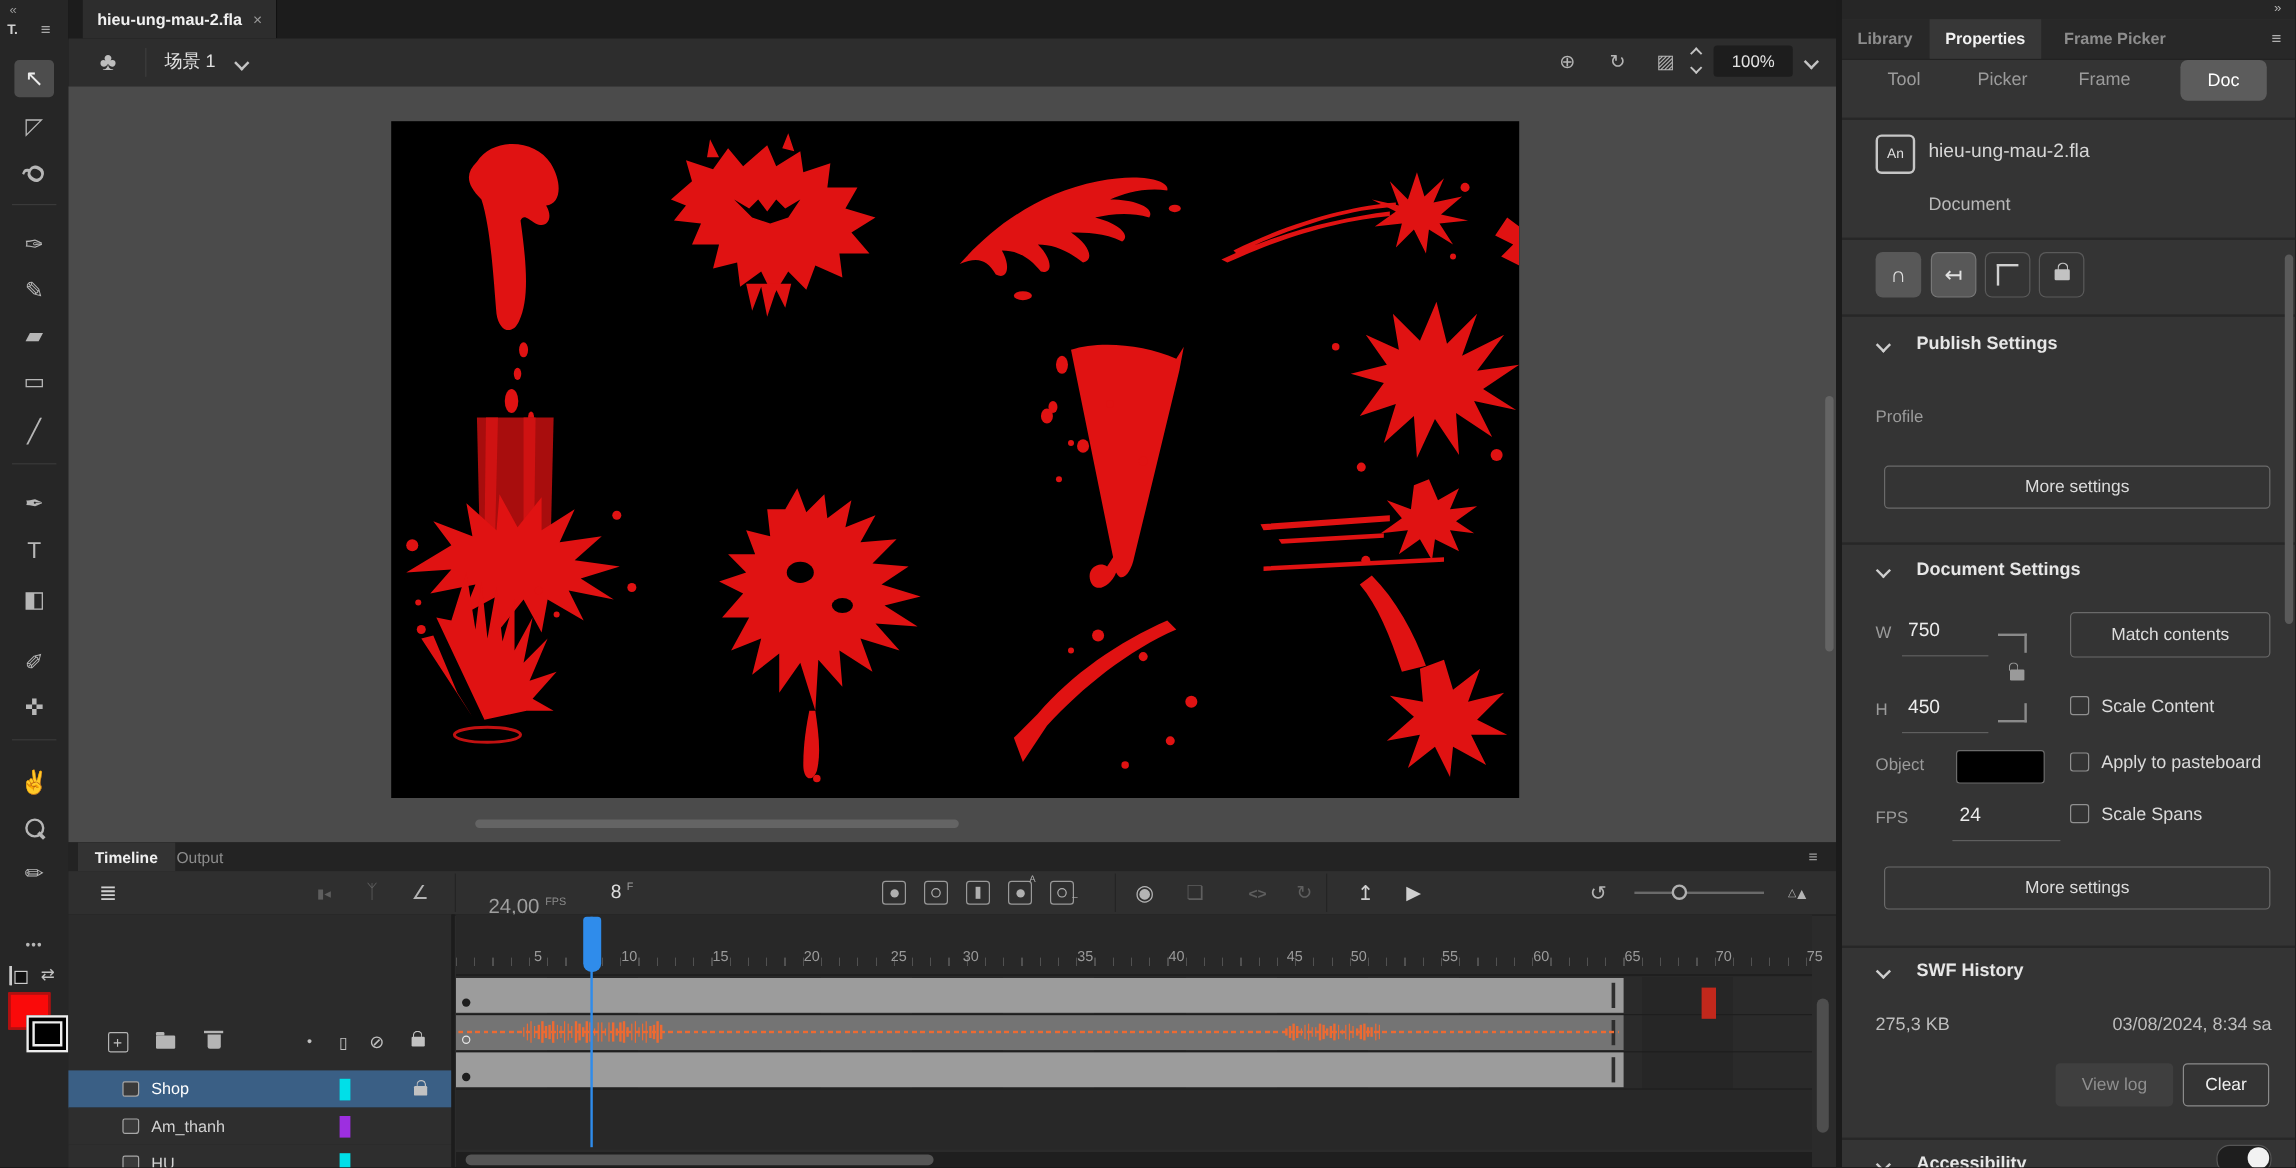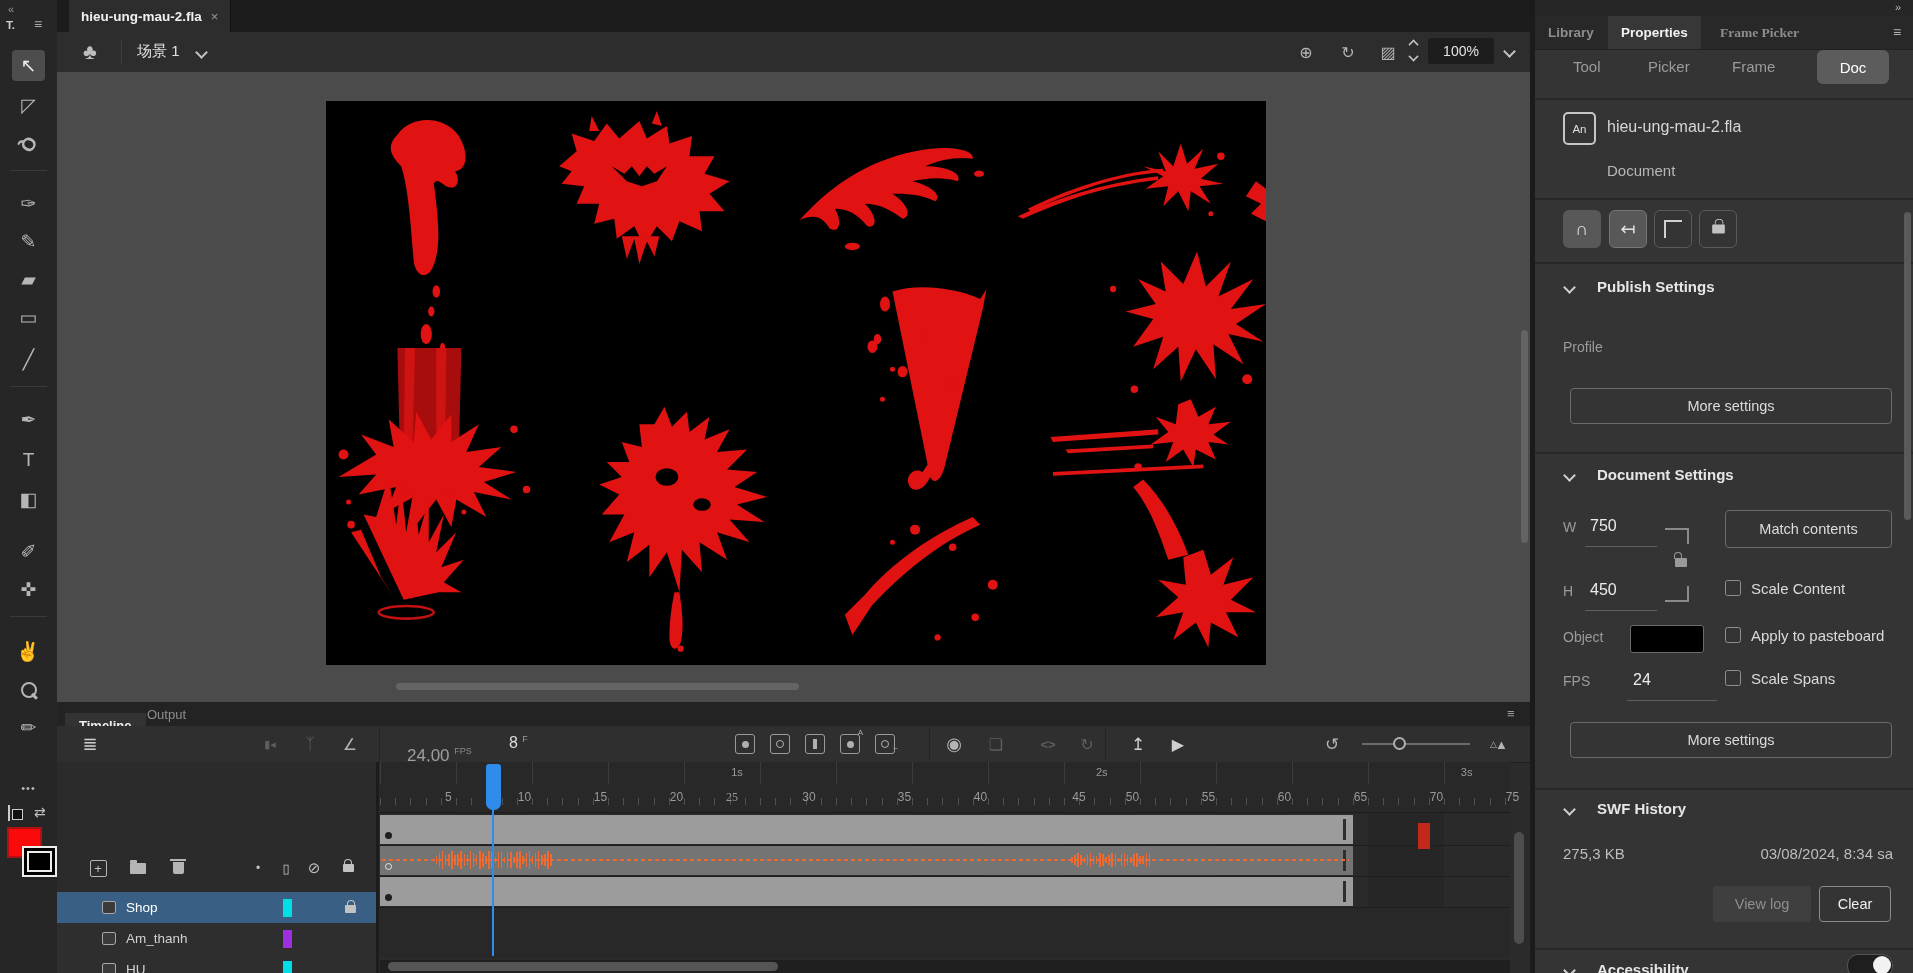--- a/index.html
+++ b/index.html
@@ -43,21 +43,21 @@
 
   
   #stage{left:57px;top:72px;width:1473px;height:630px;background:#4b4b4b;}
   #canvas{position:absolute;left:269px;top:29px;width:940px;height:564px;background:#000;}
   .sbar{position:absolute;background:#646464;border-radius:4px;}
 
   
   #timeline{left:57px;top:702px;width:1473px;height:271px;background:#2b2b2b;}
   #tl-tabs{position:absolute;left:0;top:0;width:1473px;height:24px;background:#232323;}
   .tl-tab{position:absolute;top:0;height:24px;padding:0 14px;display:flex;align-items:center;font-size:13px;color:#8d8d8d;}
-  .tl-tab.active{background:#333;color:#efefef;font-weight:bold;margin-top:11px;}
+  .tl-tab.active{background:#333;color:#efefef;font-weight:bold;}
   #tl-toolbar{position:absolute;left:0;top:24px;width:1473px;height:36px;background:#2f2f2f;border-bottom:1px solid #1f1f1f;}
   .tbic{position:absolute;top:6px;width:26px;height:24px;font-size:16px;}
   .dim{color:#5e5e5e !important;}
   .tbsep{position:absolute;top:2px;width:1px;height:32px;background:#242424;}
   .kfbtn{position:absolute;top:8px;width:20px;height:20px;border:1.5px solid #9a9a9a;border-radius:3px;box-sizing:border-box;
          display:flex;align-items:center;justify-content:center;position:absolute;}
   .kfd{width:7px;height:7px;background:#b0b0b0;border-radius:50%;}
   .kfo{width:8px;height:8px;border:1.5px solid #b0b0b0;border-radius:50%;box-sizing:border-box;}
   .kfb{width:4px;height:10px;background:#b0b0b0;}
   .kfsup{position:absolute;right:-4px;top:-7px;font-size:8px;color:#b0b0b0;}
@@ -423,32 +423,27 @@
           <div class="lyr-row" style="top: 192px;">
             <span class="pageic"></span>
             <span>HU</span>
             <span class="chip" style="background: rgb(0, 223, 232);"></span>
           </div>
         </div>
       <div class="abs" style="left:319px;top:0;width:3px;height:211px;background:#1c1c1c;"></div>
     </div>
 
     <div id="tl-frames">
-      <div id="ruler-seconds">
-          <div class="sec-label" style="left: 336.8px;">1s</div>
-          <div class="sec-label" style="left: 701.6px;">2s</div>
-          <div class="sec-label" style="left: 1066.4px;">3s</div>
-        </div>
       <div id="ruler-numbers">
           <div id="ruler-ticks"></div>
           <div class="num-label" style="left: 55.4px;">5</div>
           <div class="num-label" style="left: 131.4px;">10</div>
           <div class="num-label" style="left: 207.4px;">15</div>
           <div class="num-label" style="left: 283.4px;">20</div>
-          <div class="num-label" style="left: 339px; font-family: Liberation Serif, serif;">25</div>
+          <div class="num-label" style="left: 356px;">25</div>
           <div class="num-label" style="left: 416px;">30</div>
           <div class="num-label" style="left: 511.4px;">35</div>
           <div class="num-label" style="left: 587.4px;">40</div>
           <div class="num-label" style="left: 686px;">45</div>
           <div class="num-label" style="left: 739.4px;">50</div>
           <div class="num-label" style="left: 815.4px;">55</div>
           <div class="num-label" style="left: 891.4px;">60</div>
           <div class="num-label" style="left: 967.4px;">65</div>
           <div class="num-label" style="left: 1043.4px;">70</div>
           <div class="num-label" style="left: 1119.4px;">75</div>
@@ -547,21 +542,21 @@
     <div id="tl-vscroll"></div>
   </div>
 
   <div id="right-panel" class="abs">
     <div id="rp-topstrip">
       <div class="abs" style="left:360px;top:1px;font-size:11px;color:#b5b5b5;">»</div>
     </div>
     <div id="rp-tabs">
       <div class="rp-tab" style="left:0;">Library</div>
       <div class="rp-tab active" style="left:73px;">Properties</div>
-      <div class="rp-tab" style="left:172px;font-family:Liberation Serif, serif;">Frame Picker</div>
+      <div class="rp-tab" style="left:172px;">Frame Picker</div>
       <div class="abs" style="left:358px;top:8px;font-size:14px;color:#b0b0b0;">≡</div>
     </div>
 
     <div class="mode-tab" style="left:38px;">Tool</div>
     <div class="mode-tab" style="left:113px;">Picker</div>
     <div class="mode-tab" style="left:197px;">Frame</div>
     <div id="mode-doc">Doc</div>
     <div class="rp-div" style="top:98px;"></div>
 
     <div id="an-box">An</div>

